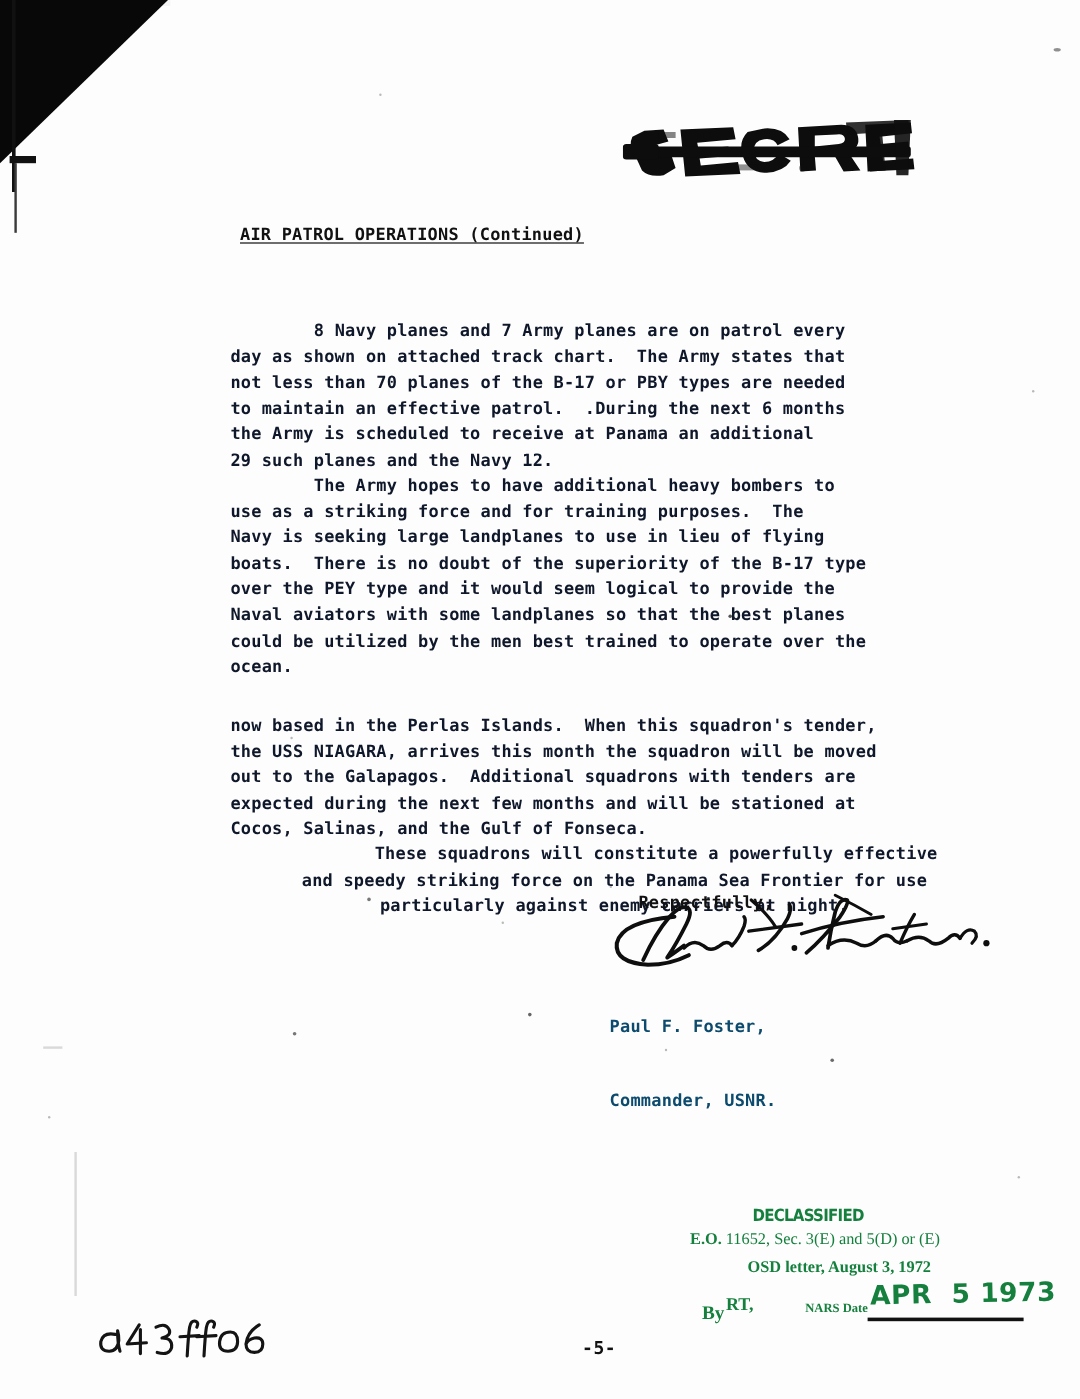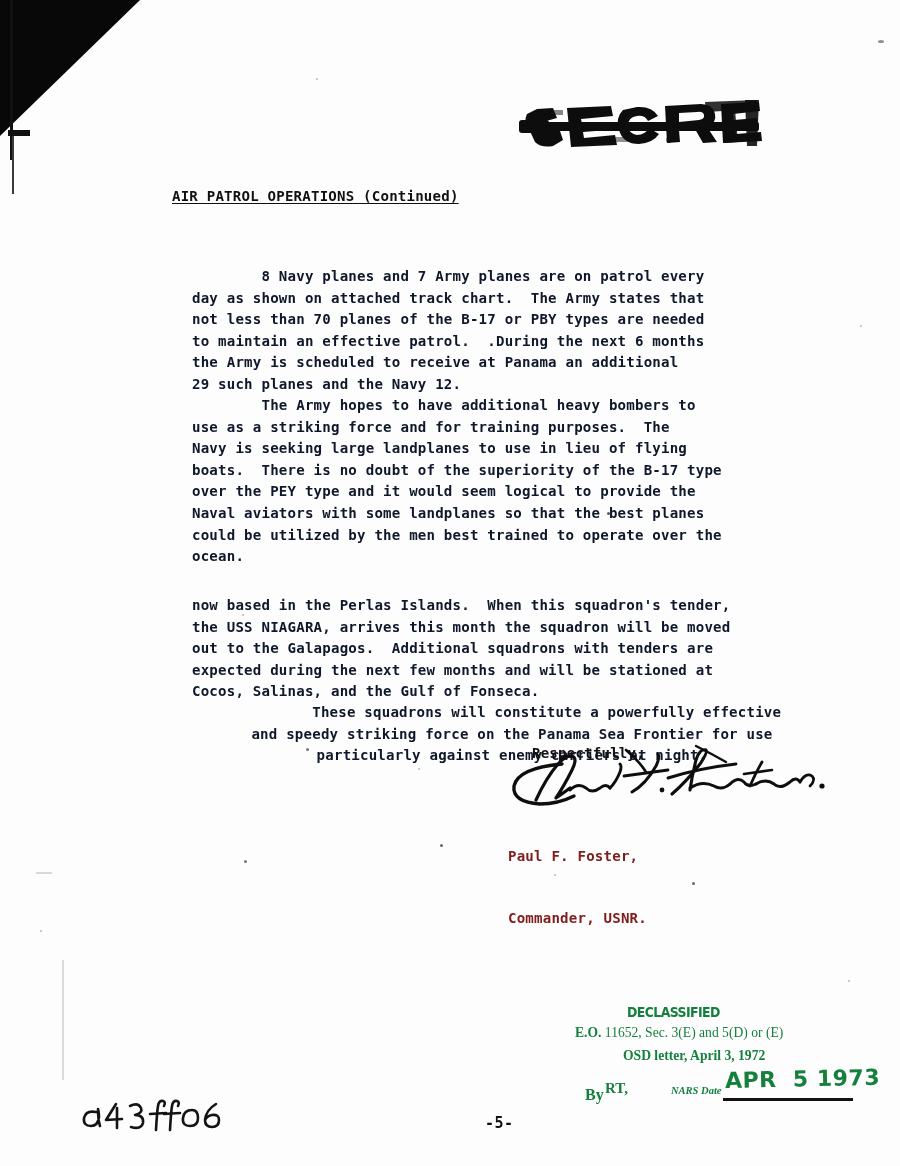--- a/index.html
+++ b/index.html
@@ -94,20 +94,21 @@
   }
   .section-heading {
     position: absolute;
     color: #111;
     font-family: "DejaVu Sans Mono", monospace;
     font-size: 14.1px;
     line-height: 21.6px;
     letter-spacing: 0.2px;
     font-weight: 600;
     white-space: pre;
+    margin-left: 28px;
   }
   .heading-underlined {
     text-decoration: underline;
     text-underline-offset: 2px;
     text-decoration-thickness: 1.4px;
   }
 
   #heading-air          { left: 172px; top: 186px; }
   #para-air-1           { left: 192px; top: 222px; width: 640px; }
   #para-air-2           { left: 192px; top: 351px; width: 640px; }
@@ -143,21 +144,21 @@
     left: 500px;
     top: 742px;
     width: 330px;
     height: 72px;
     pointer-events: none;
   }
   .sig-name {
     position: absolute;
     left: 508px;
     top: 805px;
-    color: #7f1d1d;
+    color: #0c4a6e;
     font-family: "DejaVu Sans Mono", monospace;
     font-size: 14.1px;
     line-height: 20.5px;
     letter-spacing: 0.2px;
     font-weight: 600;
     white-space: pre;
   }
 
   
   .declass-block {
@@ -211,21 +212,20 @@
     top: 6px;
     font-size: 15px;
     font-weight: bold;
   }
   .nars-label {
     position: absolute;
     left: 96px;
     top: 11px;
     font-size: 10.5px;
     font-weight: bold;
-    font-style: italic;
   }
   .nars-rule {
     position: absolute;
     left: 148px;
     top: 24px;
     width: 130px;
     height: 2.5px;
     background: #111;
   }
   .date-stamp {
@@ -370,21 +370,21 @@
   </div>
 
   <div class="sig-name">
     <div>Paul F. Foster,</div>
     <div>Commander, USNR.</div>
   </div>
 
   <div class="declass-block">
     <span class="declass-word">DECLASSIFIED</span>
     <span class="declass-eo"><span class="bold-part">E.O.</span><span> 11652, Sec. 3(E) and 5(D) or (E)</span></span>
-    <span class="declass-osd">OSD letter, April 3, 1972</span>
+    <span class="declass-osd">OSD letter, August 3, 1972</span>
     <span class="declass-byline">
       <span class="by-label">By</span>
       <span class="by-initials">RT,</span>
       <span class="nars-label">NARS Date</span>
       <span class="nars-rule"></span>
       <span class="date-stamp">APR  5 1973</span>
     </span>
   </div>
 
   <div class="page-number">-5-</div>

